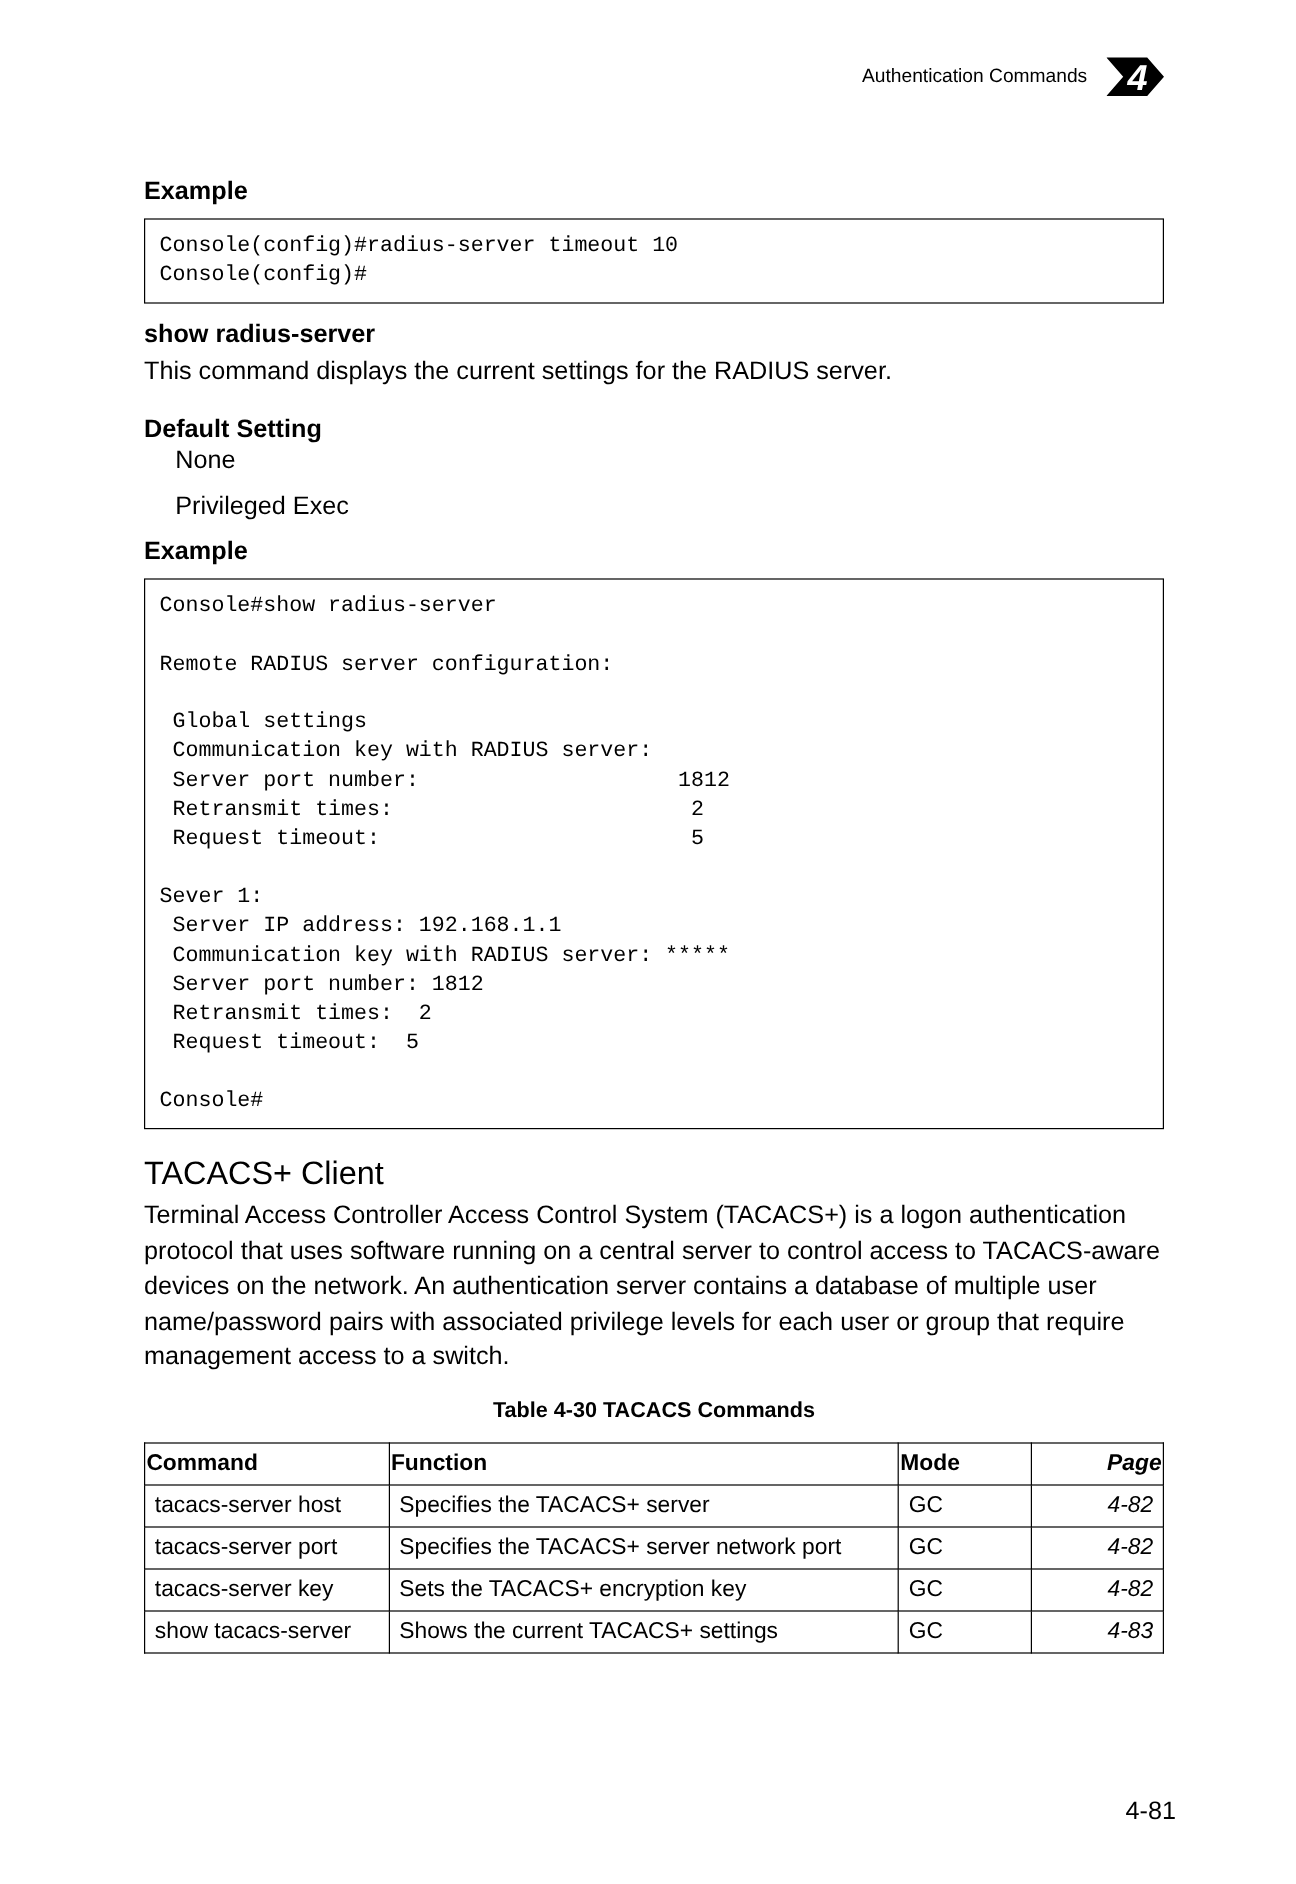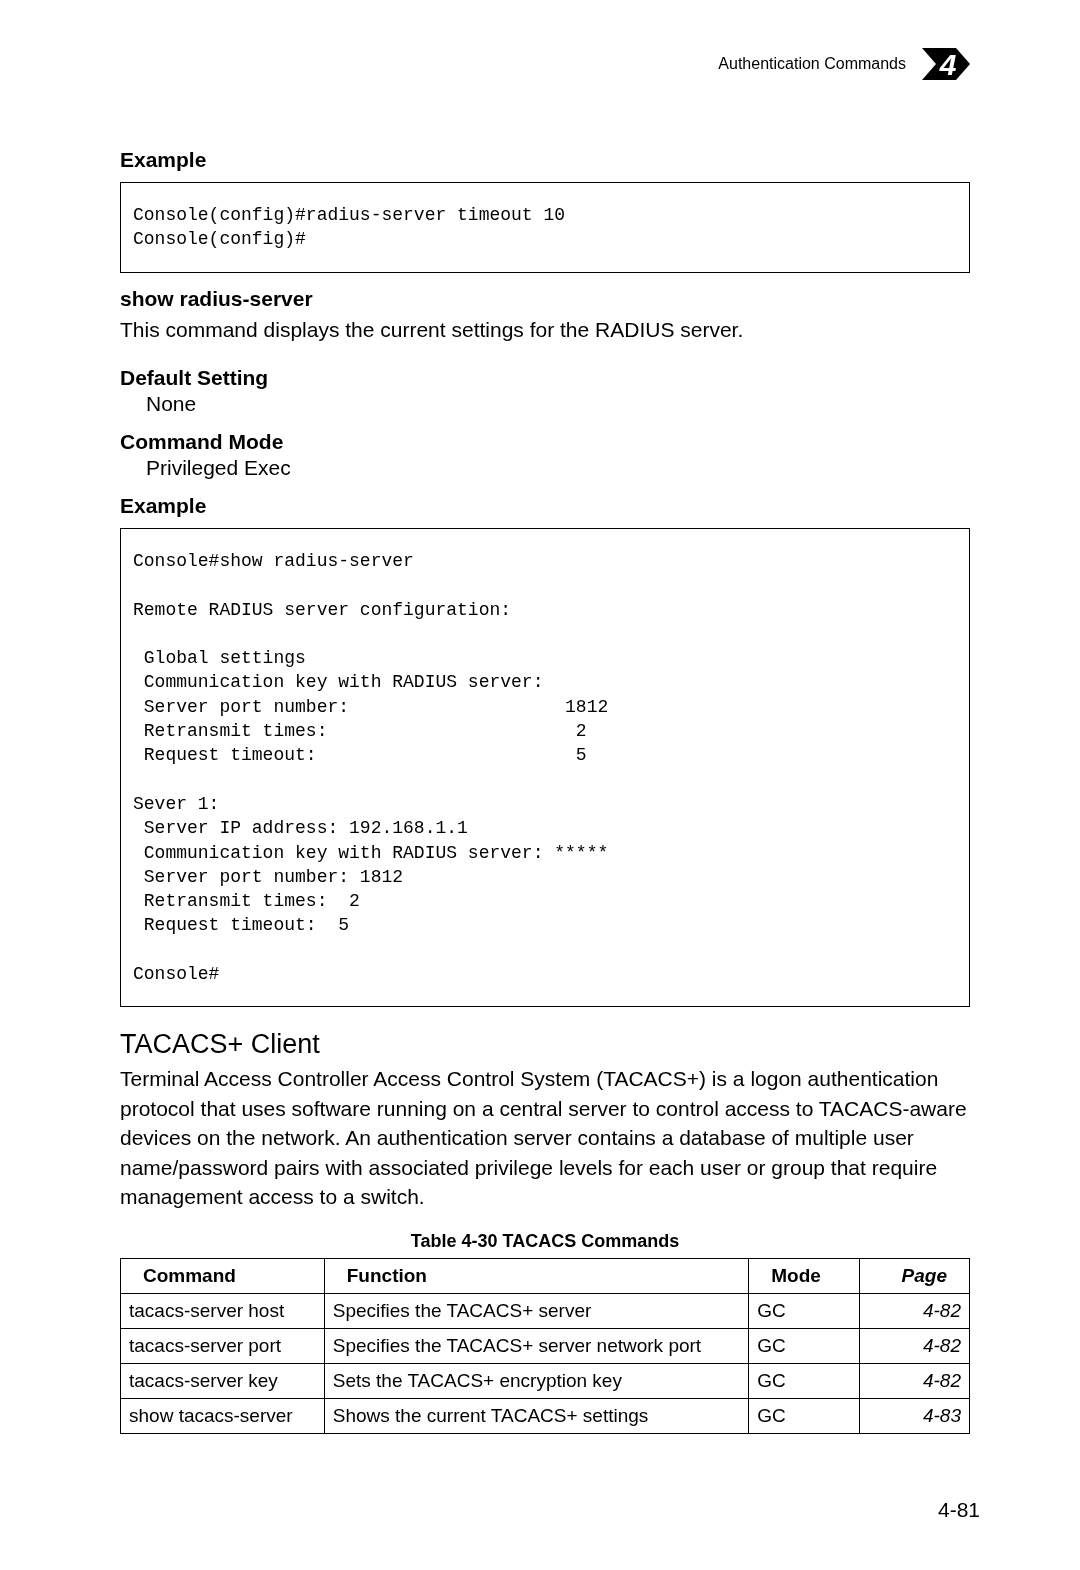--- a/index.html
+++ b/index.html
@@ -33,21 +33,21 @@
       width: 48px;
       height: 48px;
     }
     .section-bold {
       font-size: 21px;
       font-weight: bold;
       margin-bottom: 10px;
     }
     .code-box {
       border: 1px solid #000;
-      padding: 20px 12px;
+      padding: 10px 12px;
       font-family: "Courier New", Courier, monospace;
       font-size: 18px;
       white-space: pre;
       line-height: 1.35;
       margin-bottom: 8px;
     }
     .cmd-heading {
       font-size: 21px;
       font-weight: bold;
       margin-top: 14px;
@@ -77,30 +77,30 @@
     }
     .para {
       font-size: 21px;
       line-height: 1.4;
       margin-bottom: 20px;
     }
     .table-caption {
       font-size: 18px;
       font-weight: bold;
       text-align: center;
-      margin-bottom: 6px;
+      margin-bottom: 16px;
     }
     table {
       width: 100%;
       border-collapse: collapse;
       font-size: 19px;
     }
     th {
       border: 1px solid #000;
-      padding: 6px 22px;
+      padding: 6px 1px;
       text-align: left;
       font-weight: bold;
     }
     td {
       border: 1px solid #000;
       padding: 6px 8px;
     }
     th:nth-child(1), td:nth-child(1) { width: 24%; }
     th:nth-child(2), td:nth-child(2) { width: 50%; }
     th:nth-child(3), td:nth-child(3) { width: 13%; }
@@ -131,21 +131,20 @@
   <div class="section-bold">Example</div>
   <div class="code-box">Console(config)#radius-server timeout 10
 Console(config)#</div>
 
   <div class="cmd-heading">show radius-server</div>
   <div class="cmd-desc">This command displays the current settings for the RADIUS server.</div>
 
   <div class="sub-heading">Default Setting</div>
   <div class="sub-value">None</div>
 
-  <div class="sub-heading">Command Mode</div>
   <div class="sub-value">Privileged Exec</div>
 
   <div class="section-bold">Example</div>
   <div class="code-box">Console#show radius-server
 
 Remote RADIUS server configuration:
 
  Global settings
  Communication key with RADIUS server:
  Server port number:                    1812

